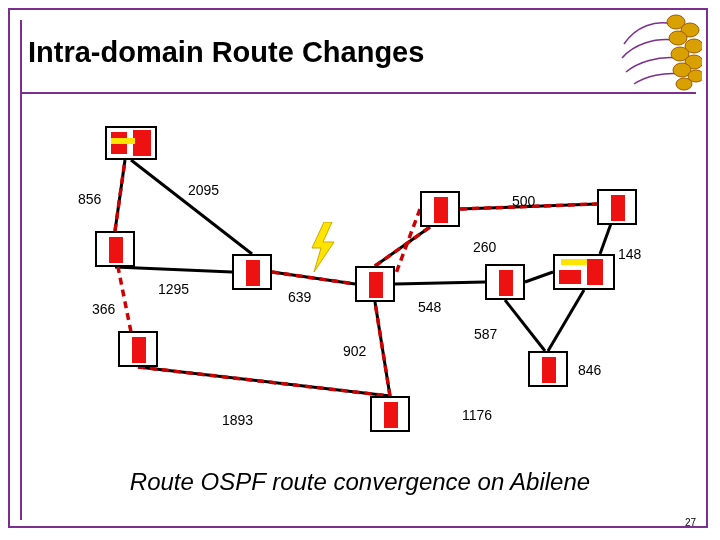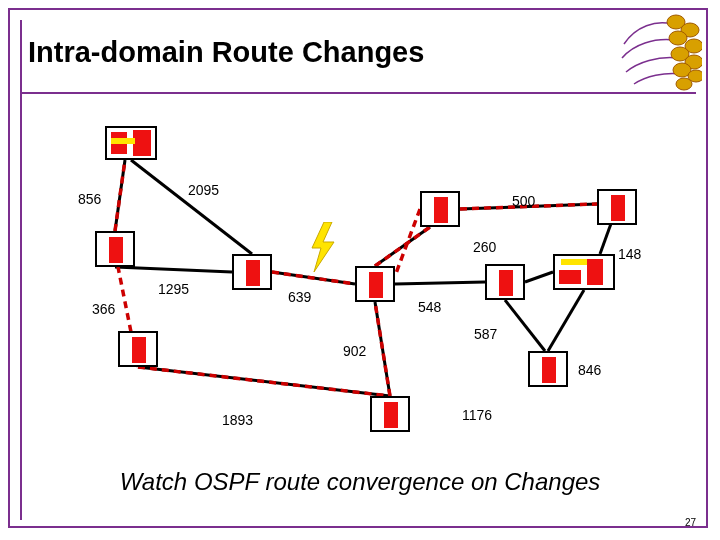--- a/index.html
+++ b/index.html
@@ -218,16 +218,16 @@
     <div class="label" style="left:222px;top:297px;margin-top:19px;">1893</div>
     <div class="label" style="left:512px;top:97px;">500</div>
     <div class="label" style="left:473px;top:143px;">260</div>
     <div class="label" style="left:618px;top:150px;">148</div>
     <div class="label" style="left:418px;top:203px;">548</div>
     <div class="label" style="left:474px;top:230px;">587</div>
     <div class="label" style="left:578px;top:226px;margin-top:40px;">846</div>
     <div class="label" style="left:462px;top:311px;text-align:center;">1176</div>
   </div>
 
-  <div class="caption">Watch OSPF route convergence on Changes</div>
+  <div class="caption">Route OSPF route convergence on Abilene</div>
   <div class="pagenum">27</div>
 
 </div>
 
 </body></html>

